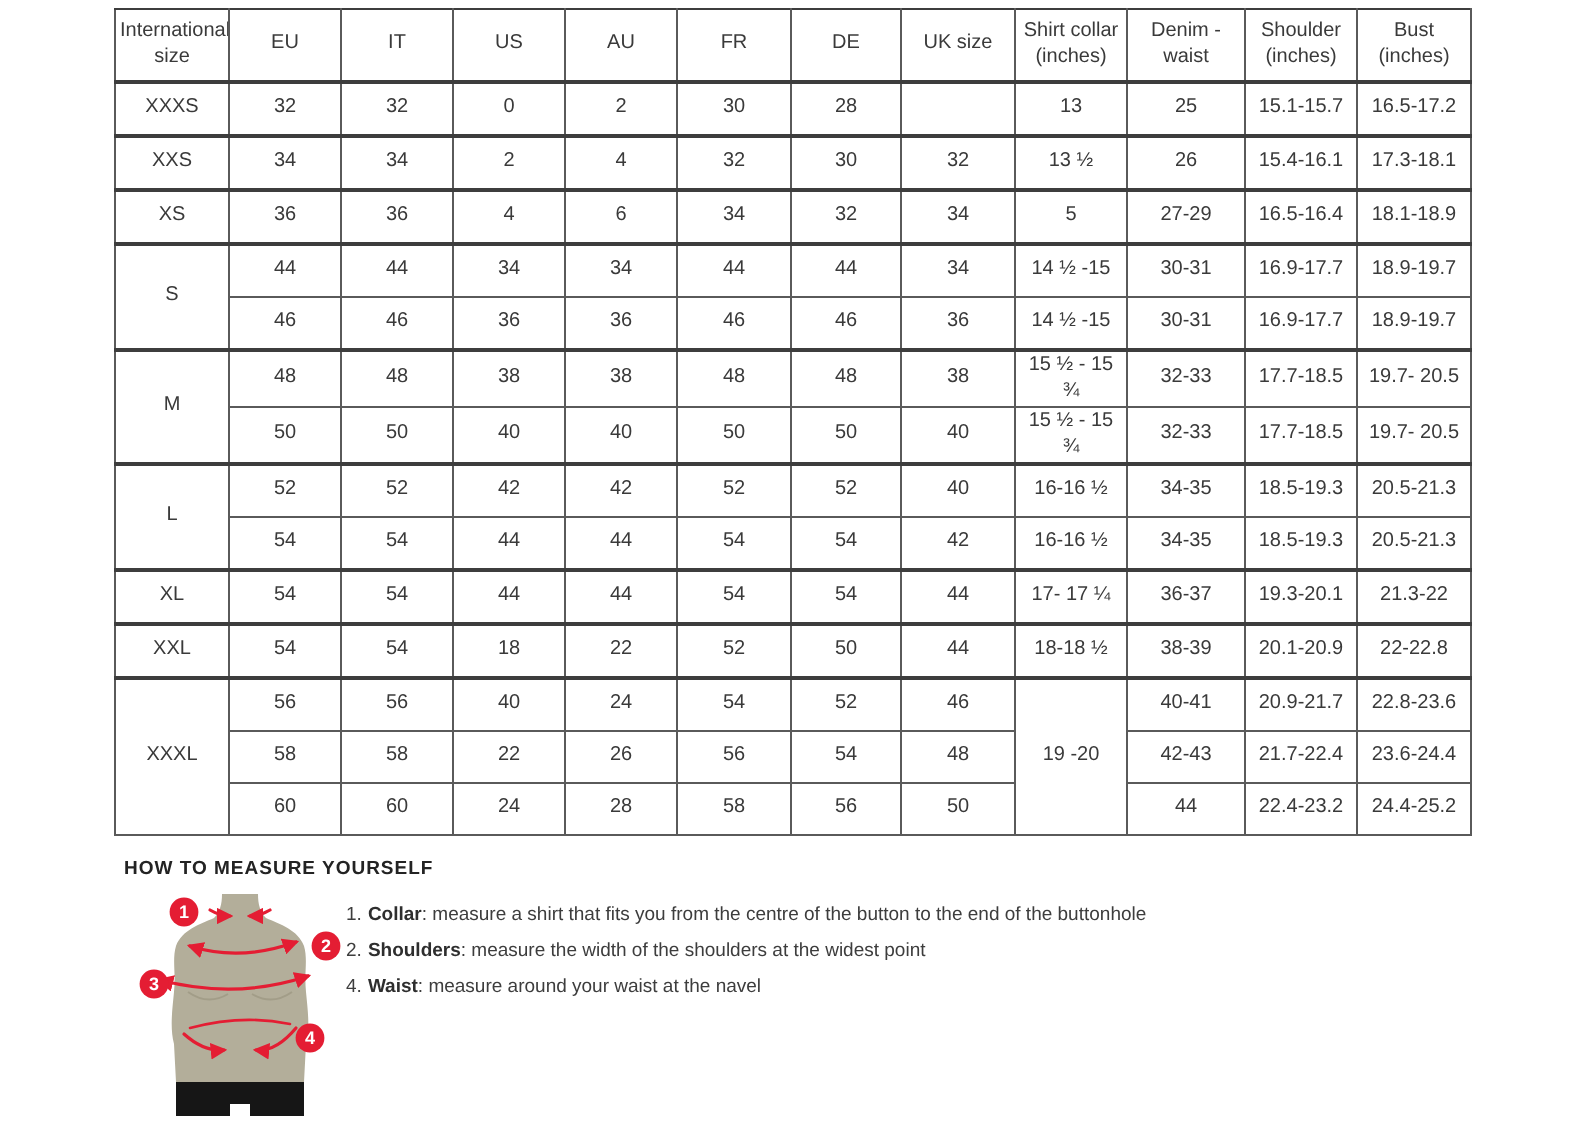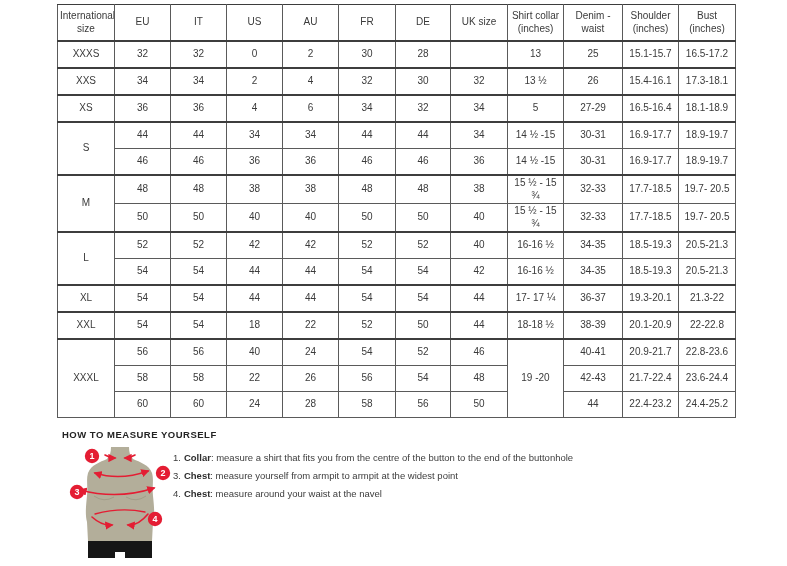--- a/index.html
+++ b/index.html
@@ -310,15 +310,15 @@
       <circle cx="13" cy="46" r="7.2" fill="#e41d33"></circle>
       <text x="13" y="49.2">3</text>
       <circle cx="91" cy="73" r="7.2" fill="#e41d33"></circle>
       <text x="91" y="76.2">4</text>
     </g>
   </svg>
 </div>
 
 <div class="instructions">
   <div class="instruction-line"><span class="num">1.</span><b>Collar</b><span>: measure a shirt that fits you from the centre of the button to the end of the buttonhole</span></div>
-  <div class="instruction-line"><span class="num">3.</span><b>Chest</b><span>: measure yourself from armpit to armpit at the widest point</span></div>
-  <div class="instruction-line"><span class="num">4.</span><b>Chest</b><span>: measure around your waist at the navel</span></div>
+  <div class="instruction-line"><span class="num">2.</span><b>Shoulders</b><span>: measure the width of the shoulders at the widest point</span></div>
+  <div class="instruction-line"><span class="num">4.</span><b>Waist</b><span>: measure around your waist at the navel</span></div>
 </div>
 
 </body></html>

